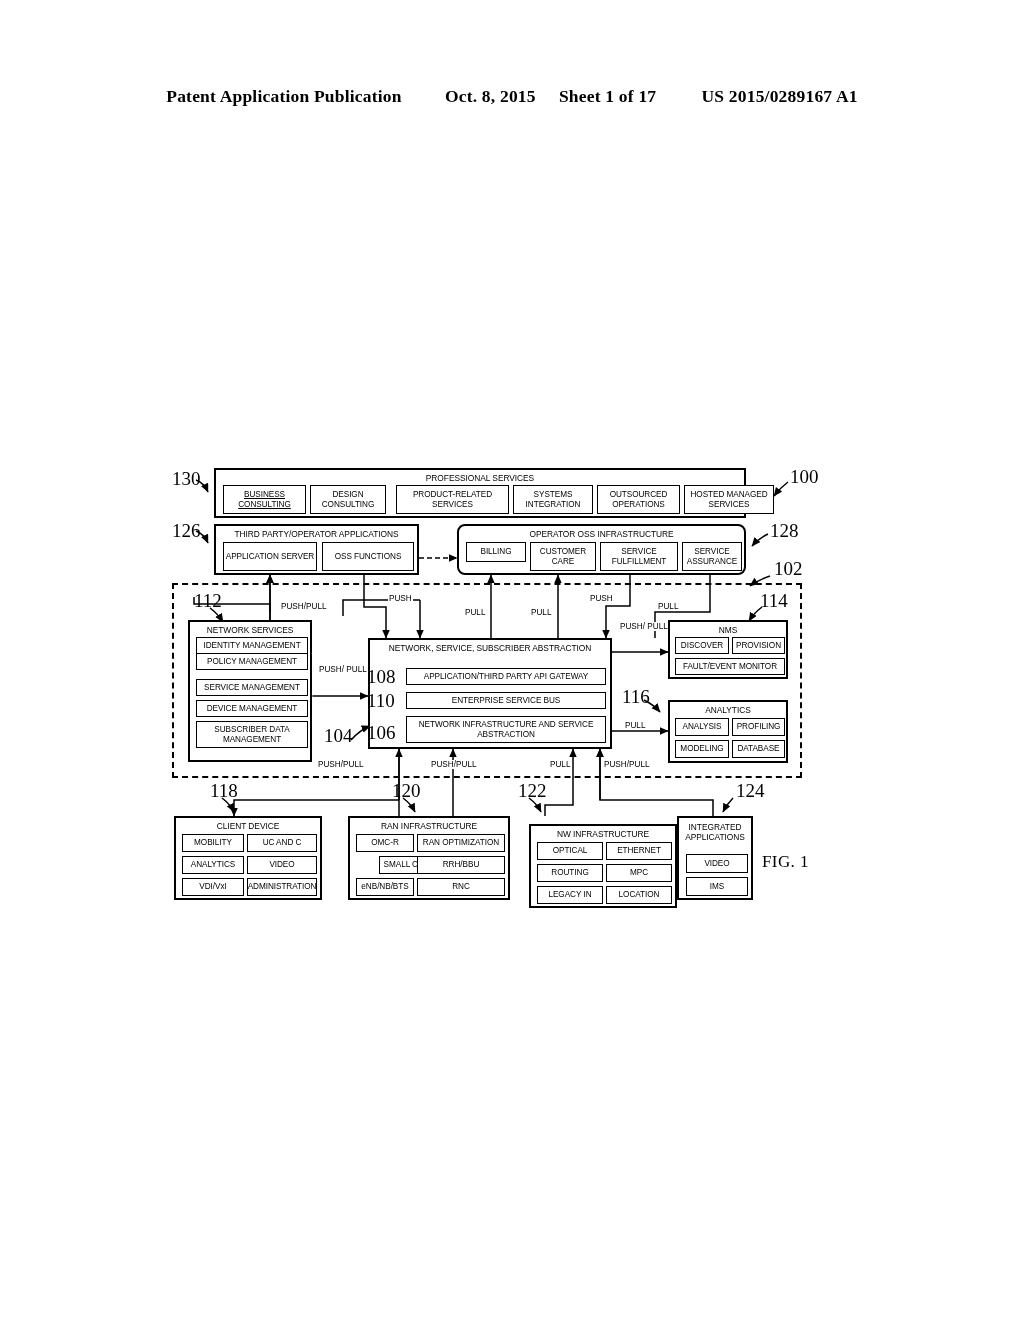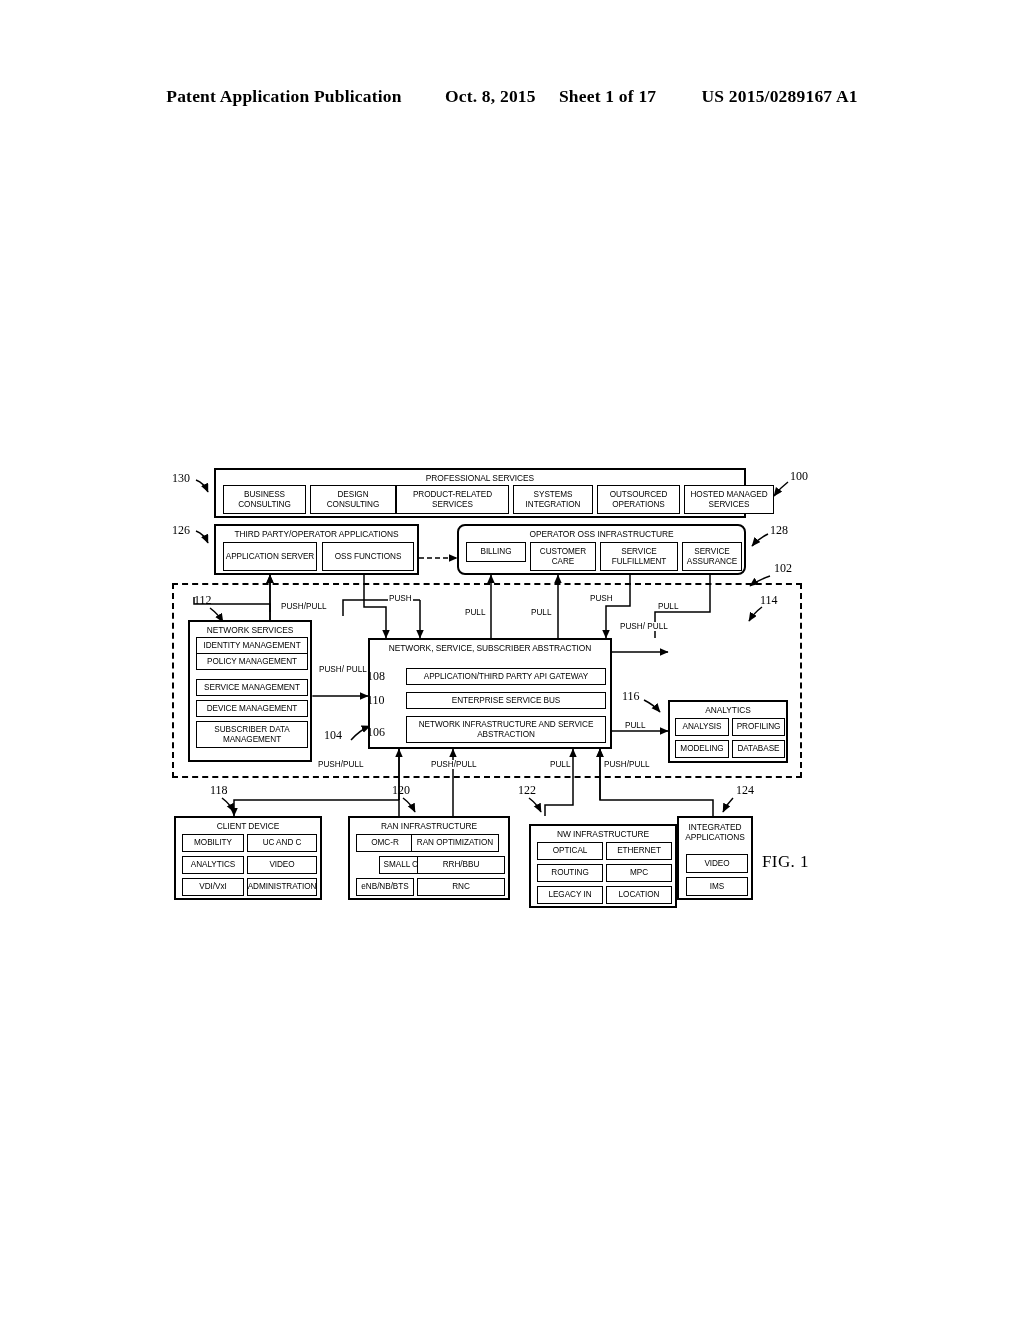--- a/index.html
+++ b/index.html
@@ -77,21 +77,21 @@
     position: absolute;
     box-sizing: border-box;
     border: 2px dashed #000;
     background: transparent;
   }
 
   
   .ref {
     position: absolute;
     font-family: "Liberation Serif", serif;
-    font-size: 12px;
+    font-size: 19px;
     line-height: 13px;
     color: #000;
     white-space: nowrap;
   }
 
   
   .flow {
     position: absolute;
     font-size: 8.2px;
     line-height: 9.4px;
@@ -204,24 +204,24 @@
 
       <path d="M545,816 L545,805 L573,805 L573,749" marker-end="url(#ah)"></path>
 
       <path d="M713,816 L713,800 L600,800 L600,749" marker-end="url(#ah)"></path>
       <path d="M600,800 L600,749" marker-end="url(#ah)"></path>
     </g>
   </svg>
 
   <div class="bx outer" style="left:214px; top:468px; width:532px; height:50px;">
     <div class="grp-title" style="top:3px;">PROFESSIONAL SERVICES</div>
-    <div class="bx inner" style="left:7px; top:15px; width:83px; height:29px;">
+    <div class="bx inner" style="left:7px; top:15px; width:83px; height:29px;text-decoration:underline;">
       <span>BUSINESS CONSULTING</span>
     </div>
-    <div class="bx inner" style="left:94px; top:15px; width:86px; height:29px;">
+    <div class="bx inner" style="left:94px; top:15px; width:76px; height:29px;">
       <span>DESIGN CONSULTING</span>
     </div>
     <div class="bx inner" style="left:180px; top:15px; width:113px; height:29px;">
       <span>PRODUCT-RELATED SERVICES</span>
     </div>
     <div class="bx inner" style="left:297px; top:15px; width:80px; height:29px;">
       <span>SYSTEMS INTEGRATION</span>
     </div>
     <div class="bx inner" style="left:381px; top:15px; width:83px; height:29px;">
       <span>OUTSOURCED OPERATIONS</span>
@@ -296,20 +296,32 @@
     </div>
     <div class="bx inner" style="left:36px; top:76px; width:200px; height:27px;">
       <span>NETWORK INFRASTRUCTURE AND SERVICE ABSTRACTION</span>
     </div>
   </div>
   <div class="ref" style="left:367px; top:670px;">108</div>
   <div class="ref" style="left:367px; top:694px;">110</div>
   <div class="ref" style="left:367px; top:726px;">106</div>
   <div class="ref" style="left:324px; top:729px;">104</div>
 
+  <div class="bx outer" style="left:668px; top:620px; width:120px; height:59px;">
+    <div class="grp-title" style="top:3px;">NMS</div>
+    <div class="bx inner" style="left:5px; top:15px; width:54px; height:17px;">
+      <span>DISCOVER</span>
+    </div>
+    <div class="bx inner" style="left:62px; top:15px; width:53px; height:17px;">
+      <span>PROVISION</span>
+    </div>
+    <div class="bx inner" style="left:5px; top:36px; width:110px; height:17px;">
+      <span>FAULT/EVENT MONITOR</span>
+    </div>
+  </div>
   <div class="ref" style="left:760px; top:594px;">114</div>
 
   <div class="bx outer" style="left:668px; top:700px; width:120px; height:63px;">
     <div class="grp-title" style="top:3px;">ANALYTICS</div>
     <div class="bx inner" style="left:5px; top:16px; width:54px; height:18px;">
       <span>ANALYSIS</span>
     </div>
     <div class="bx inner" style="left:62px; top:16px; width:53px; height:18px;">
       <span>PROFILING</span>
     </div>
@@ -343,21 +355,21 @@
       <span>ADMINISTRATION</span>
     </div>
   </div>
   <div class="ref" style="left:210px; top:784px;">118</div>
 
   <div class="bx outer" style="left:348px; top:816px; width:162px; height:84px;">
     <div class="grp-title" style="top:3px;">RAN INFRASTRUCTURE</div>
     <div class="bx inner" style="left:6px; top:16px; width:58px; height:18px;">
       <span>OMC-R</span>
     </div>
-    <div class="bx inner" style="left:61px; top:16px; width:88px; height:18px;">
+    <div class="bx inner" style="left:67px; top:16px; width:88px; height:18px;">
       <span>RAN OPTIMIZATION</span>
     </div>
     <div class="bx inner" style="left:6px; top:38px; width:58px; height:18px;margin-left:23px;">
       <span>SMALL CELL</span>
     </div>
     <div class="bx inner" style="left:67px; top:38px; width:88px; height:18px;">
       <span>RRH/BBU</span>
     </div>
     <div class="bx inner" style="left:6px; top:60px; width:58px; height:18px;">
       <span>eNB/NB/BTS</span>

